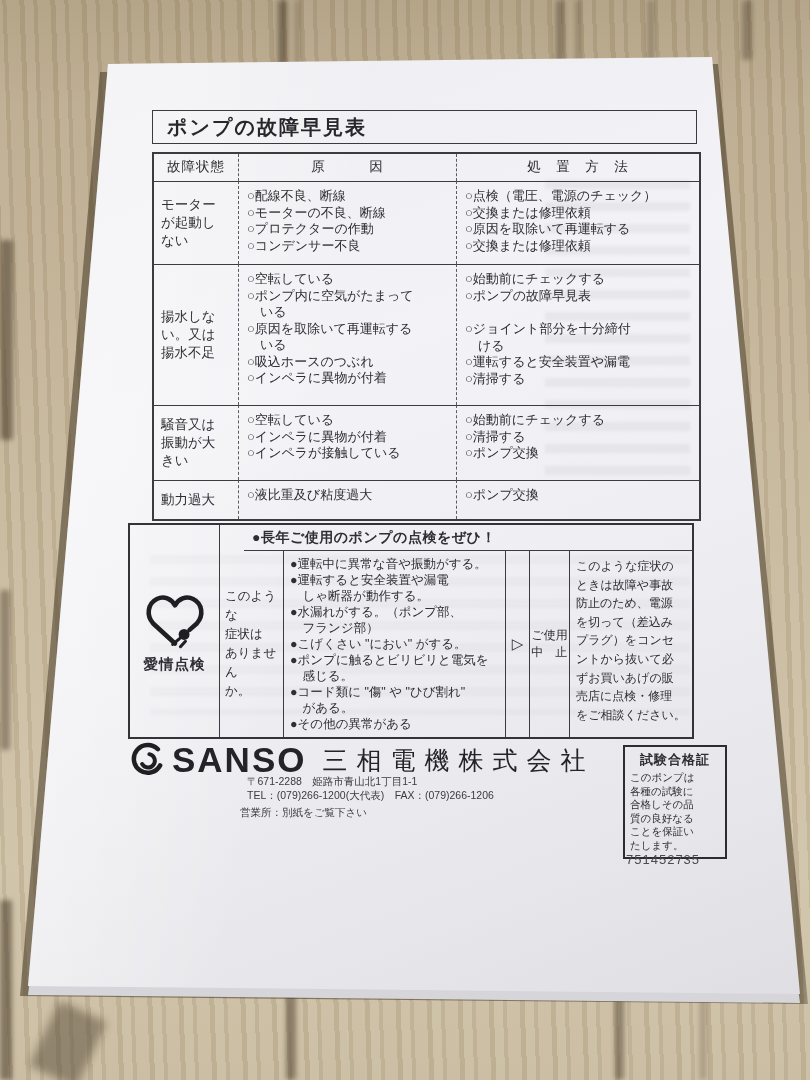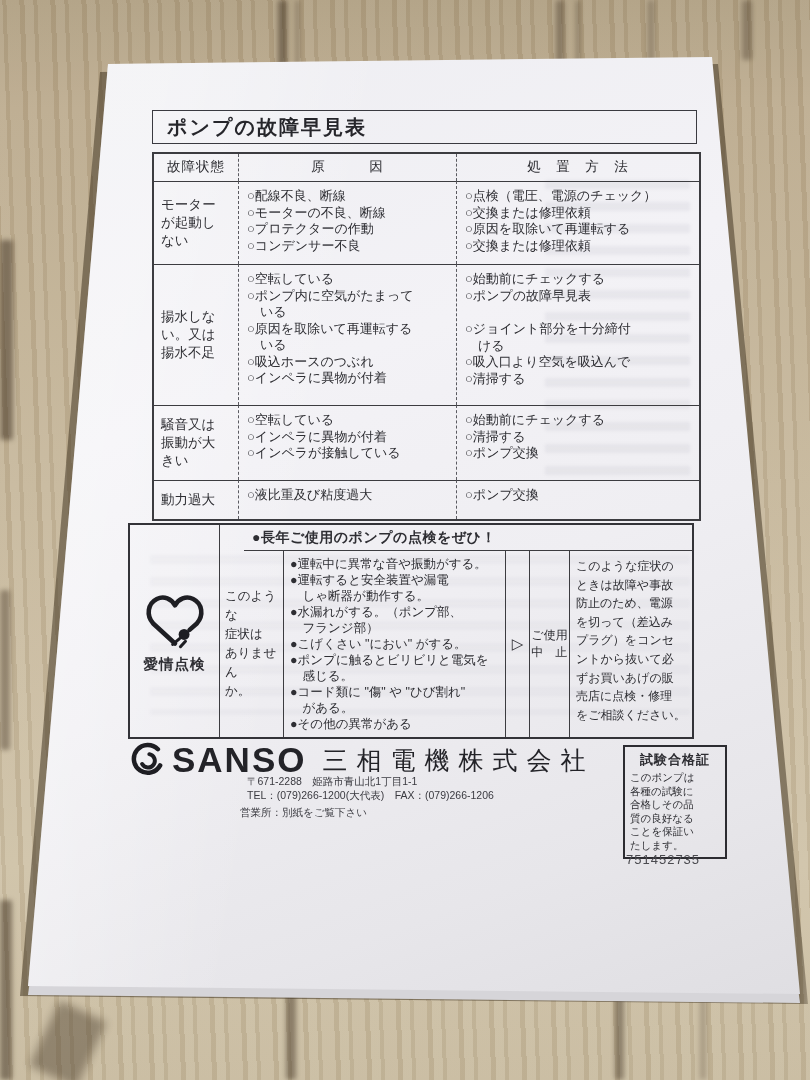--- a/index.html
+++ b/index.html
@@ -137,21 +137,21 @@
         <div class="pre">○原因を取除いて再運転する
 　いる</div>
         <div class="pre">○吸込ホースのつぶれ</div>
         <div class="pre">○インペラに異物が付着</div>
       </div>
       <div class="fcell vd bt r2">
         <div class="pre">○始動前にチェックする</div>
         <div class="pre">○ポンプの故障早見表</div>
         <div class="pre gap">○ジョイント部分を十分締付
 　ける</div>
-        <div class="pre">○吸入口より空気を吸込んで</div>
+        <div class="pre">○運転すると安全装置や漏電</div>
         <div class="pre">○清掃する</div>
       </div>
 
       <div class="fstate bt r3 pre">騒音又は
 振動が大
 きい</div>
       <div class="fcell vd bt r3">
         <div class="pre">○空転している</div>
         <div class="pre">○インペラに異物が付着</div>
         <div class="pre">○インペラが接触している</div>

